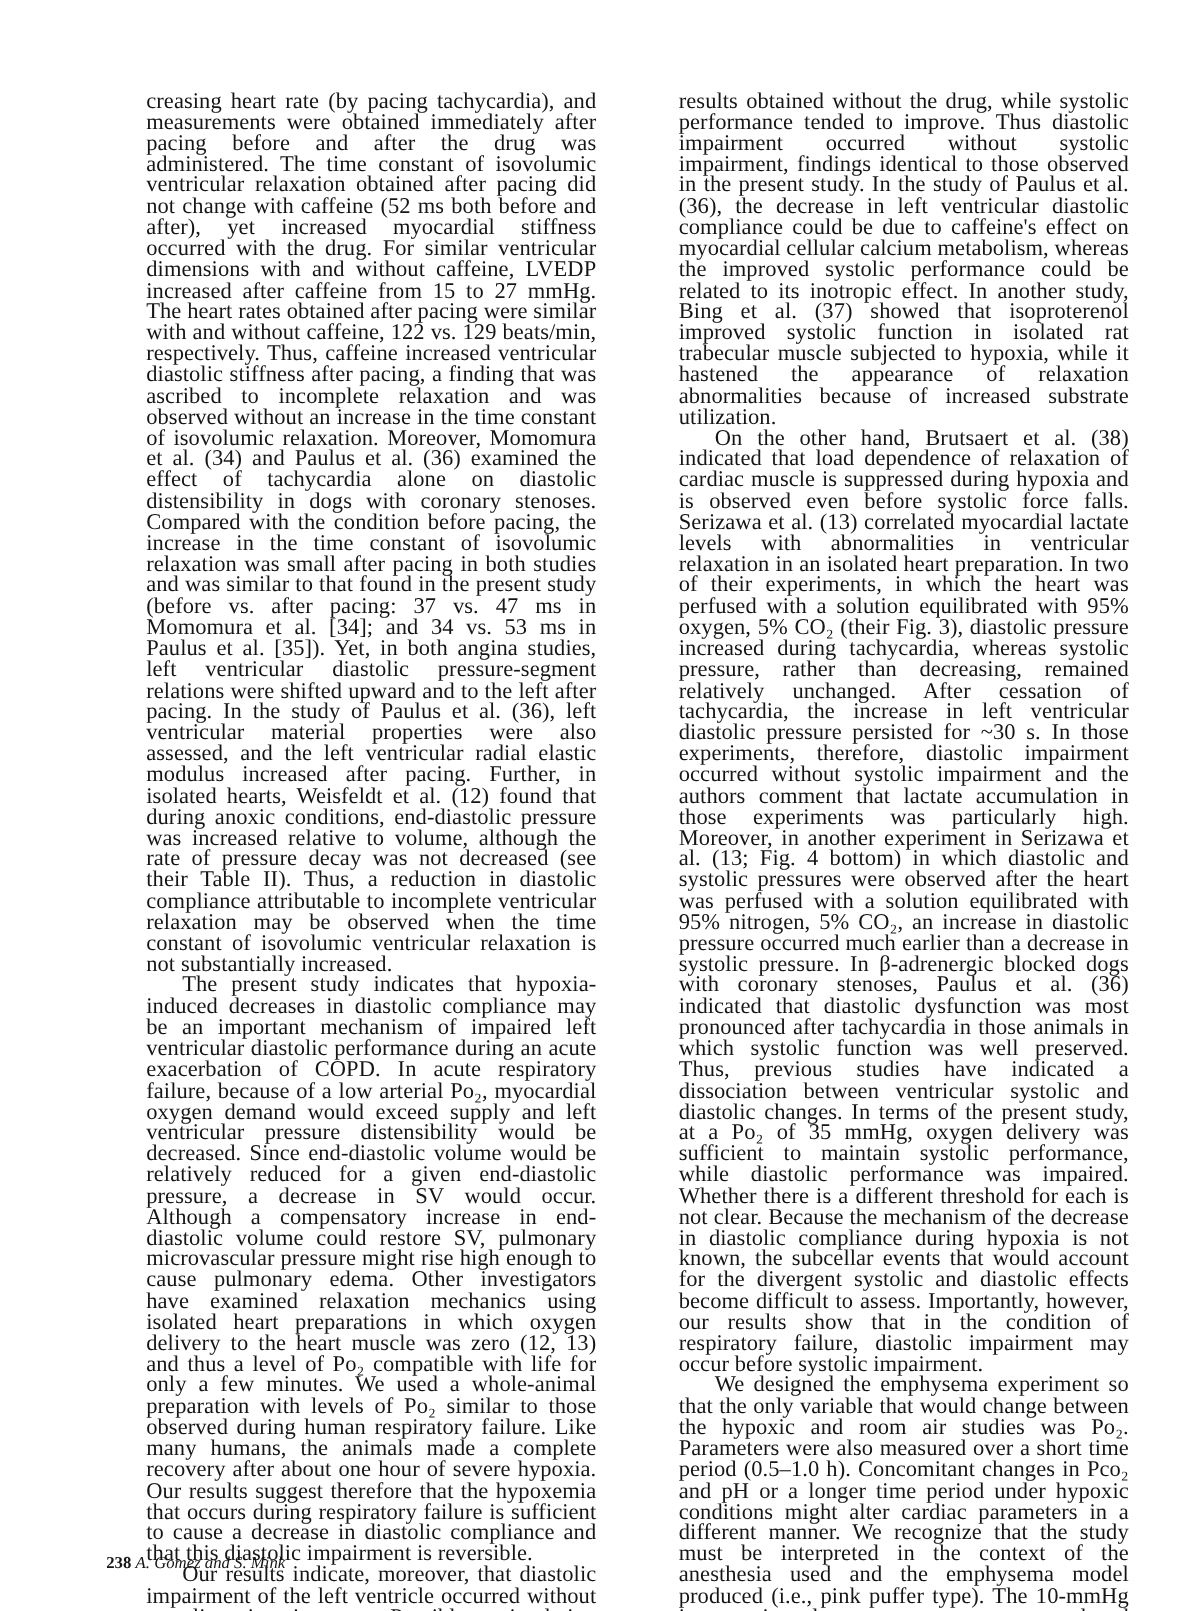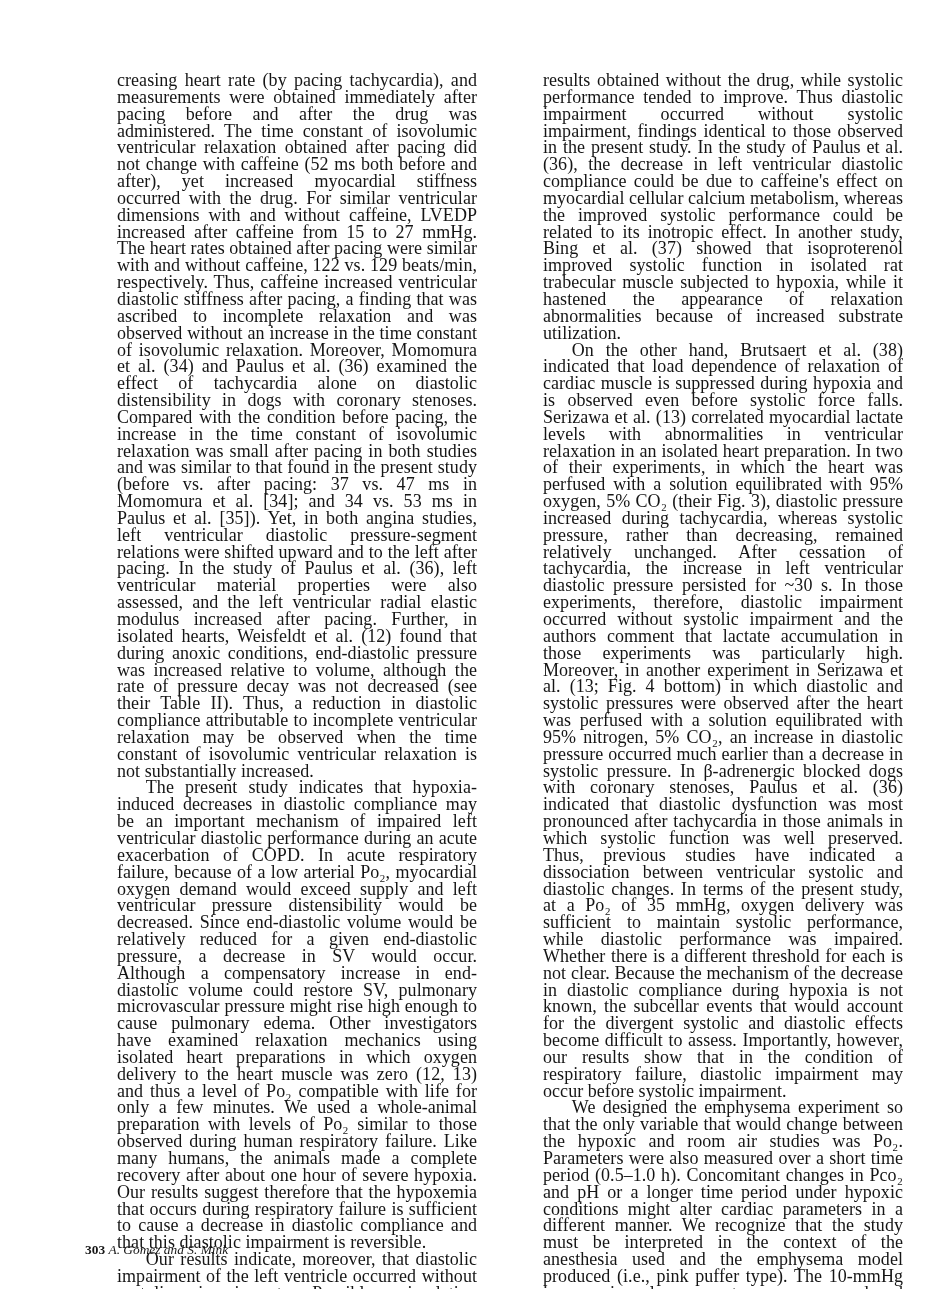--- a/index.html
+++ b/index.html
@@ -63,16 +63,16 @@
       <p>The present study indicates that hypoxia-induced decreases in diastolic compliance may be an important mechanism of impaired left ventricular diastolic performance during an acute exacerbation of COPD. In acute respiratory failure, because of a low arterial Po₂, myocardial oxygen demand would exceed supply and left ventricular pressure distensibility would be decreased. Since end-diastolic volume would be relatively reduced for a given end-diastolic pressure, a decrease in SV would occur. Although a compensatory increase in end-diastolic volume could restore SV, pulmonary microvascular pressure might rise high enough to cause pulmonary edema. Other investigators have examined relaxation mechanics using isolated heart preparations in which oxygen delivery to the heart muscle was zero (12, 13) and thus a level of Po₂ compatible with life for only a few minutes. We used a whole-animal preparation with levels of Po₂ similar to those observed during human respiratory failure. Like many humans, the animals made a complete recovery after about one hour of severe hypoxia. Our results suggest therefore that the hypoxemia that occurs during respiratory failure is sufficient to cause a decrease in diastolic compliance and that this diastolic impairment is reversible.</p>
       <p>Our results indicate, moreover, that diastolic impairment of the left ventricle occurred without systolic impairment. Possibly circulating catecholamines maintained systolic function to a greater extent than diastolic function. Alternatively systolic performance is less sensitive to hypoxia than diastolic performance. There is support for both mechanisms in the literature. As previously mentioned, Paulus et al. (36) examined the effect of caffeine, a positive inotropic agent, on left ventricular hemodynamics after pacing in dogs with coronary stenoses. After tachycardia, caffeine shifted the left ventricular diastolic pressure–segment relations upward and to the left compared with the</p>
     </div>
     <div class="col">
       <p class="no-indent">results obtained without the drug, while systolic performance tended to improve. Thus diastolic impairment occurred without systolic impairment, findings identical to those observed in the present study. In the study of Paulus et al. (36), the decrease in left ventricular diastolic compliance could be due to caffeine's effect on myocardial cellular calcium metabolism, whereas the improved systolic performance could be related to its inotropic effect. In another study, Bing et al. (37) showed that isoproterenol improved systolic function in isolated rat trabecular muscle subjected to hypoxia, while it hastened the appearance of relaxation abnormalities because of increased substrate utilization.</p>
       <p>On the other hand, Brutsaert et al. (38) indicated that load dependence of relaxation of cardiac muscle is suppressed during hypoxia and is observed even before systolic force falls. Serizawa et al. (13) correlated myocardial lactate levels with abnormalities in ventricular relaxation in an isolated heart preparation. In two of their experiments, in which the heart was perfused with a solution equilibrated with 95% oxygen, 5% CO₂ (their Fig. 3), diastolic pressure increased during tachycardia, whereas systolic pressure, rather than decreasing, remained relatively unchanged. After cessation of tachycardia, the increase in left ventricular diastolic pressure persisted for ~30 s. In those experiments, therefore, diastolic impairment occurred without systolic impairment and the authors comment that lactate accumulation in those experiments was particularly high. Moreover, in another experiment in Serizawa et al. (13; Fig. 4 bottom) in which diastolic and systolic pressures were observed after the heart was perfused with a solution equilibrated with 95% nitrogen, 5% CO₂, an increase in diastolic pressure occurred much earlier than a decrease in systolic pressure. In β-adrenergic blocked dogs with coronary stenoses, Paulus et al. (36) indicated that diastolic dysfunction was most pronounced after tachycardia in those animals in which systolic function was well preserved. Thus, previous studies have indicated a dissociation between ventricular systolic and diastolic changes. In terms of the present study, at a Po₂ of 35 mmHg, oxygen delivery was sufficient to maintain systolic performance, while diastolic performance was impaired. Whether there is a different threshold for each is not clear. Because the mechanism of the decrease in diastolic compliance during hypoxia is not known, the subcellar events that would account for the divergent systolic and diastolic effects become difficult to assess. Importantly, however, our results show that in the condition of respiratory failure, diastolic impairment may occur before systolic impairment.</p>
       <p>We designed the emphysema experiment so that the only variable that would change between the hypoxic and room air studies was Po₂. Parameters were also measured over a short time period (0.5–1.0 h). Concomitant changes in Pco₂ and pH or a longer time period under hypoxic conditions might alter cardiac parameters in a different manner. We recognize that the study must be interpreted in the context of the anesthesia used and the emphysema model produced (i.e., pink puffer type). The 10-mmHg increase in pulmonary artery pressure produced in the model did not alter the spatial interaction of the right and left ventricles, since there was no difference in the hemodynamic findings between the emphysema and control groups in the two studies. Greater increases in pulmonary artery pressure owing to emphysema may have produced differences in left ventricular performance between the two groups. Coronary perfusion pressure also exerts an independent effect on ventricular resting tension and has an “erectile” effect on the myocardium (16, 39). For a given ventricular volume, as coronary perfusion pressure decreases, end-diastolic pressure falls and vice versa. Coronary</p>
     </div>
   </div>
   <div class="footer">
-    <span class="pageno">303</span>
+    <span class="pageno">238</span>
     <span class="authors">A. Gomez and S. Mink</span>
   </div>
 </div>
 
 </body></html>

